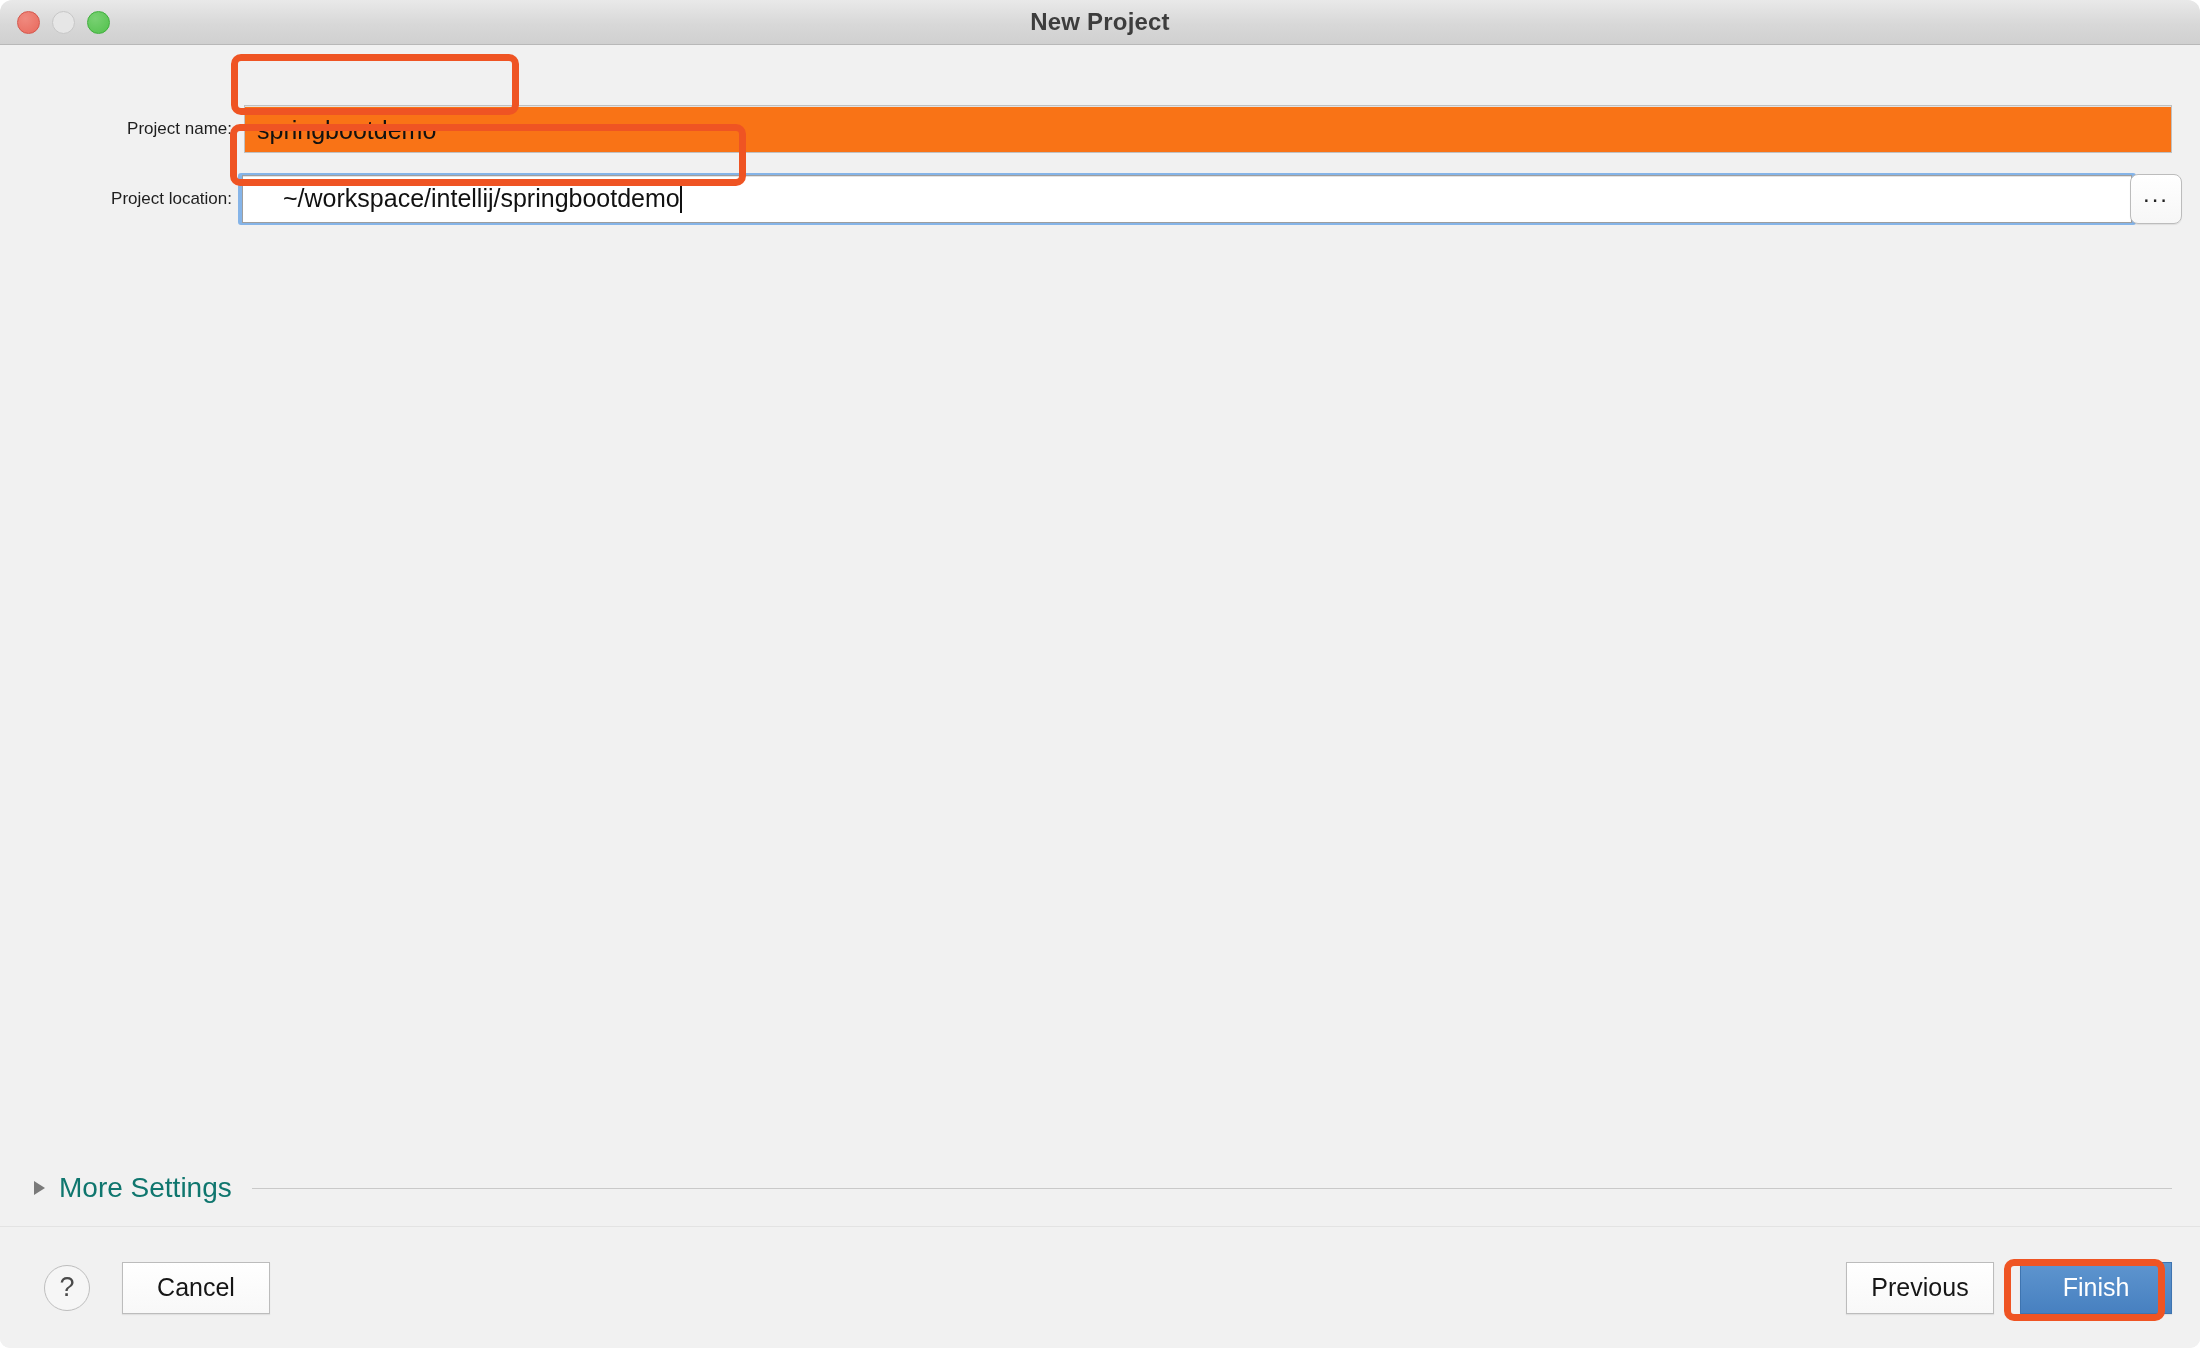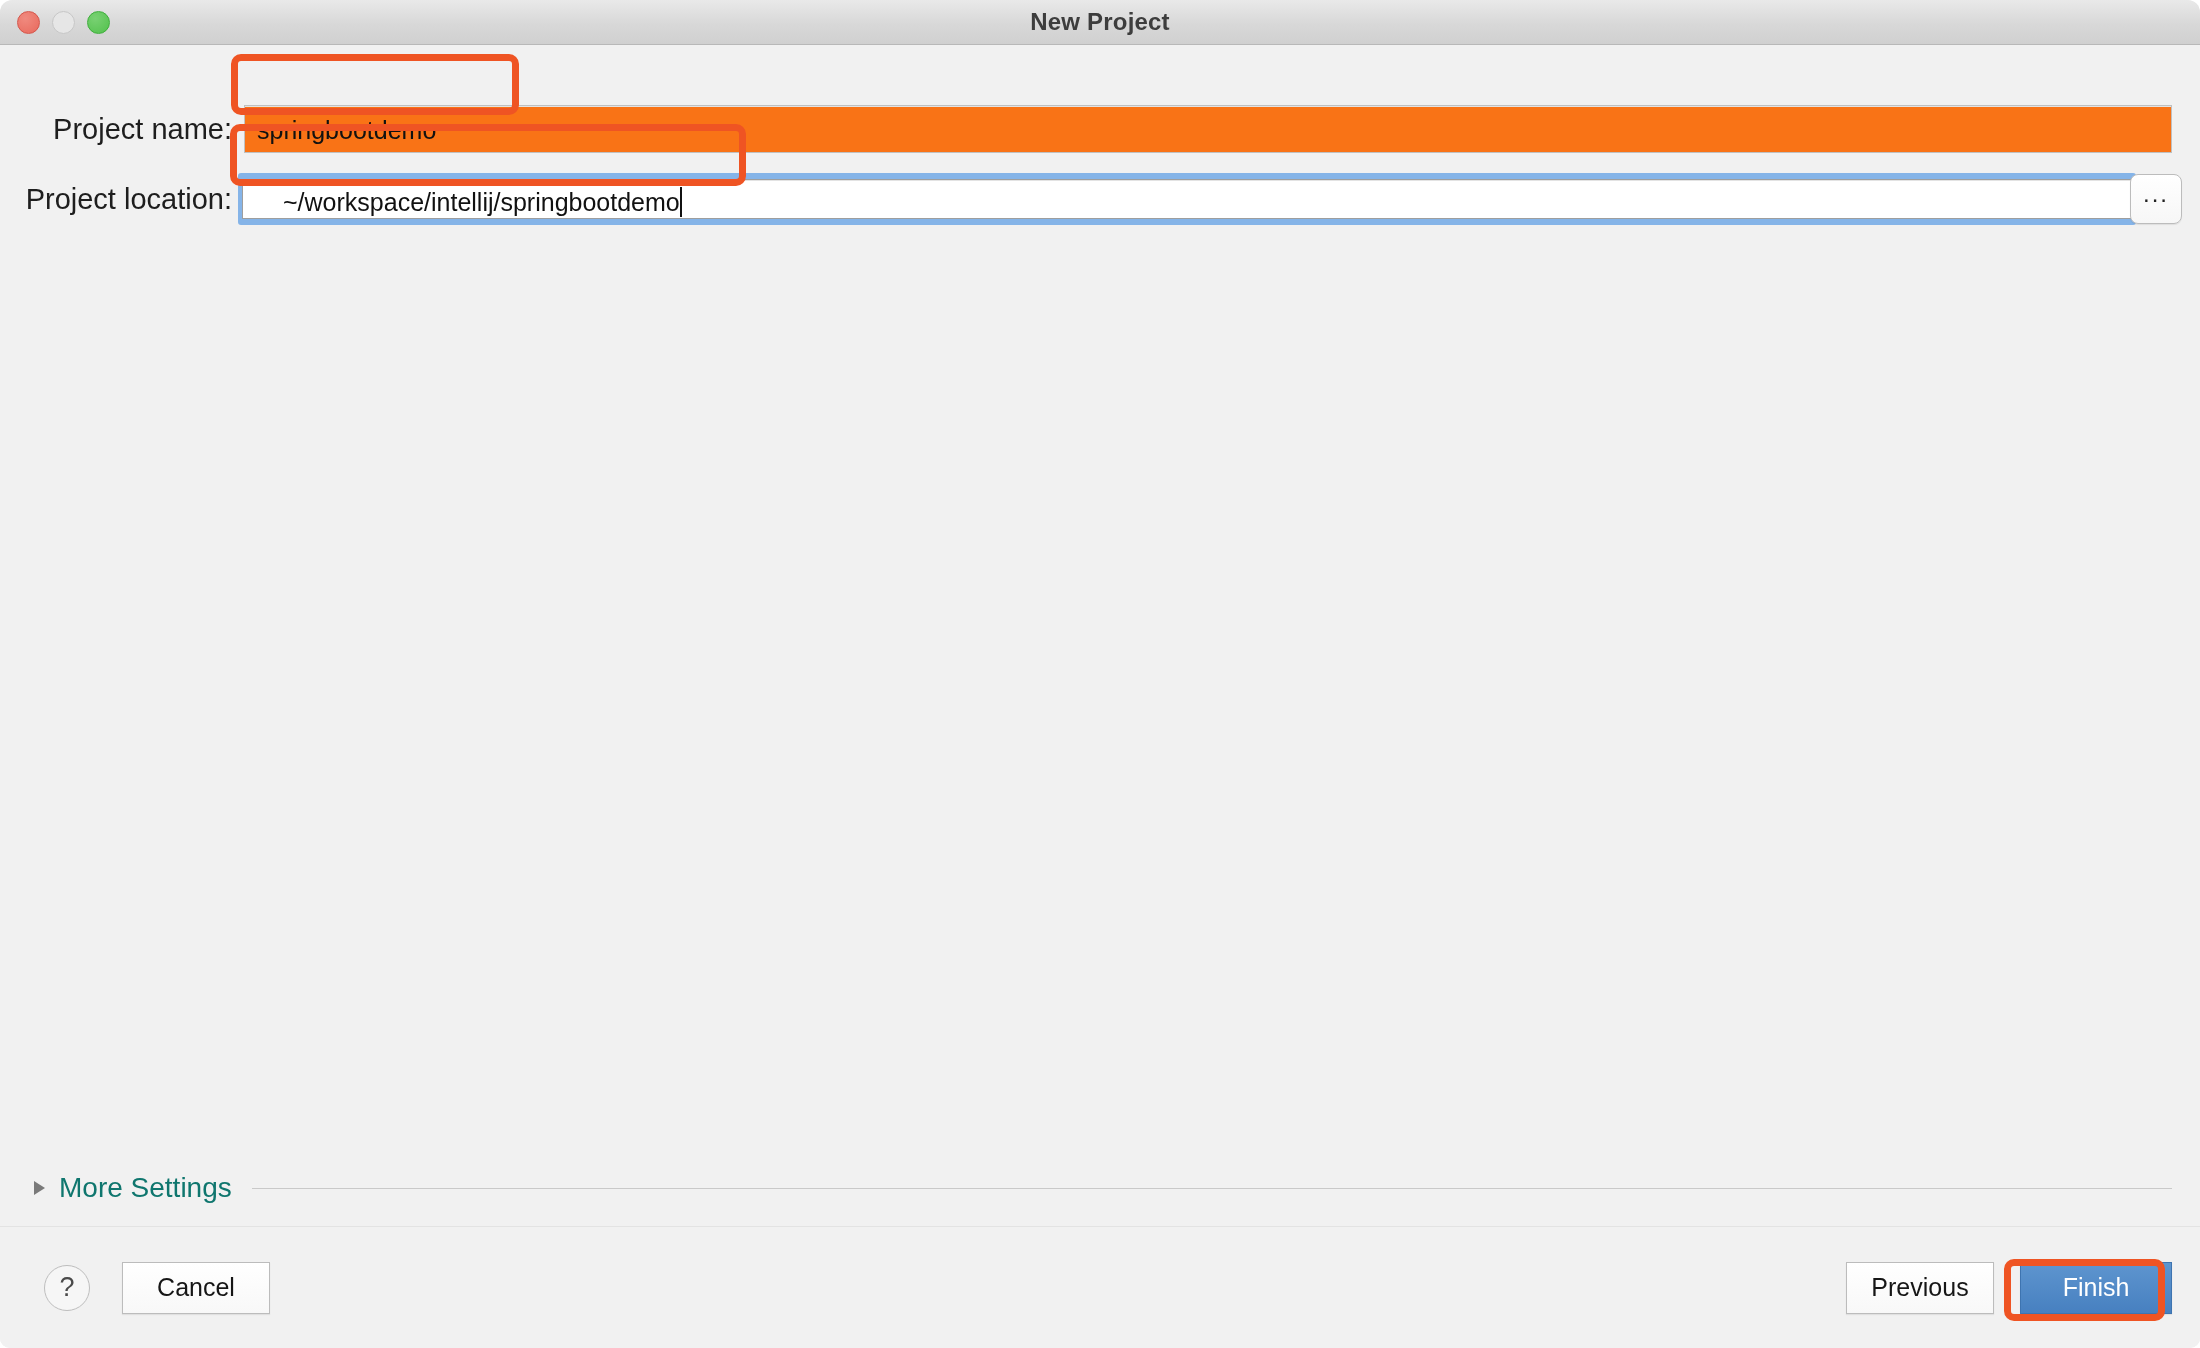--- a/index.html
+++ b/index.html
@@ -77,21 +77,21 @@
     right: 0;
     display: flex;
     align-items: center;
   }
   .row-name     { top: 58px;  height: 52px; }
   .row-location { top: 128px; height: 52px; }
 
   .field-label {
     width: 232px;
     text-align: right;
-    font-size: 29px;
+    font-size: 17px;
     color: #1e1e1e;
     user-select: none;
     box-sizing: border-box;
   }
 
   .text-input {
     background: #f97316;
     border: 1px solid #c0c0c0;
     box-shadow: inset 0 1px 0 #e3e3e3;
     height: 48px;
@@ -117,21 +117,21 @@
     box-sizing: border-box;
     border: 4px solid #85b4e8;
     border-radius: 3px;
     background: #85b4e8;
     padding: 0;
     display: flex;
     align-items: center;
   }
   .loc-input {
     border: 1px solid #9e9e9e;
-    height: 40px;
+    height: 48px;
     line-height: 44px;
     width: 100%;
     background: #ffffff;
     padding-left: 40px;
   }
   .caret {
     display: inline-block;
     width: 2px;
     height: 30px;
     background: #111;

